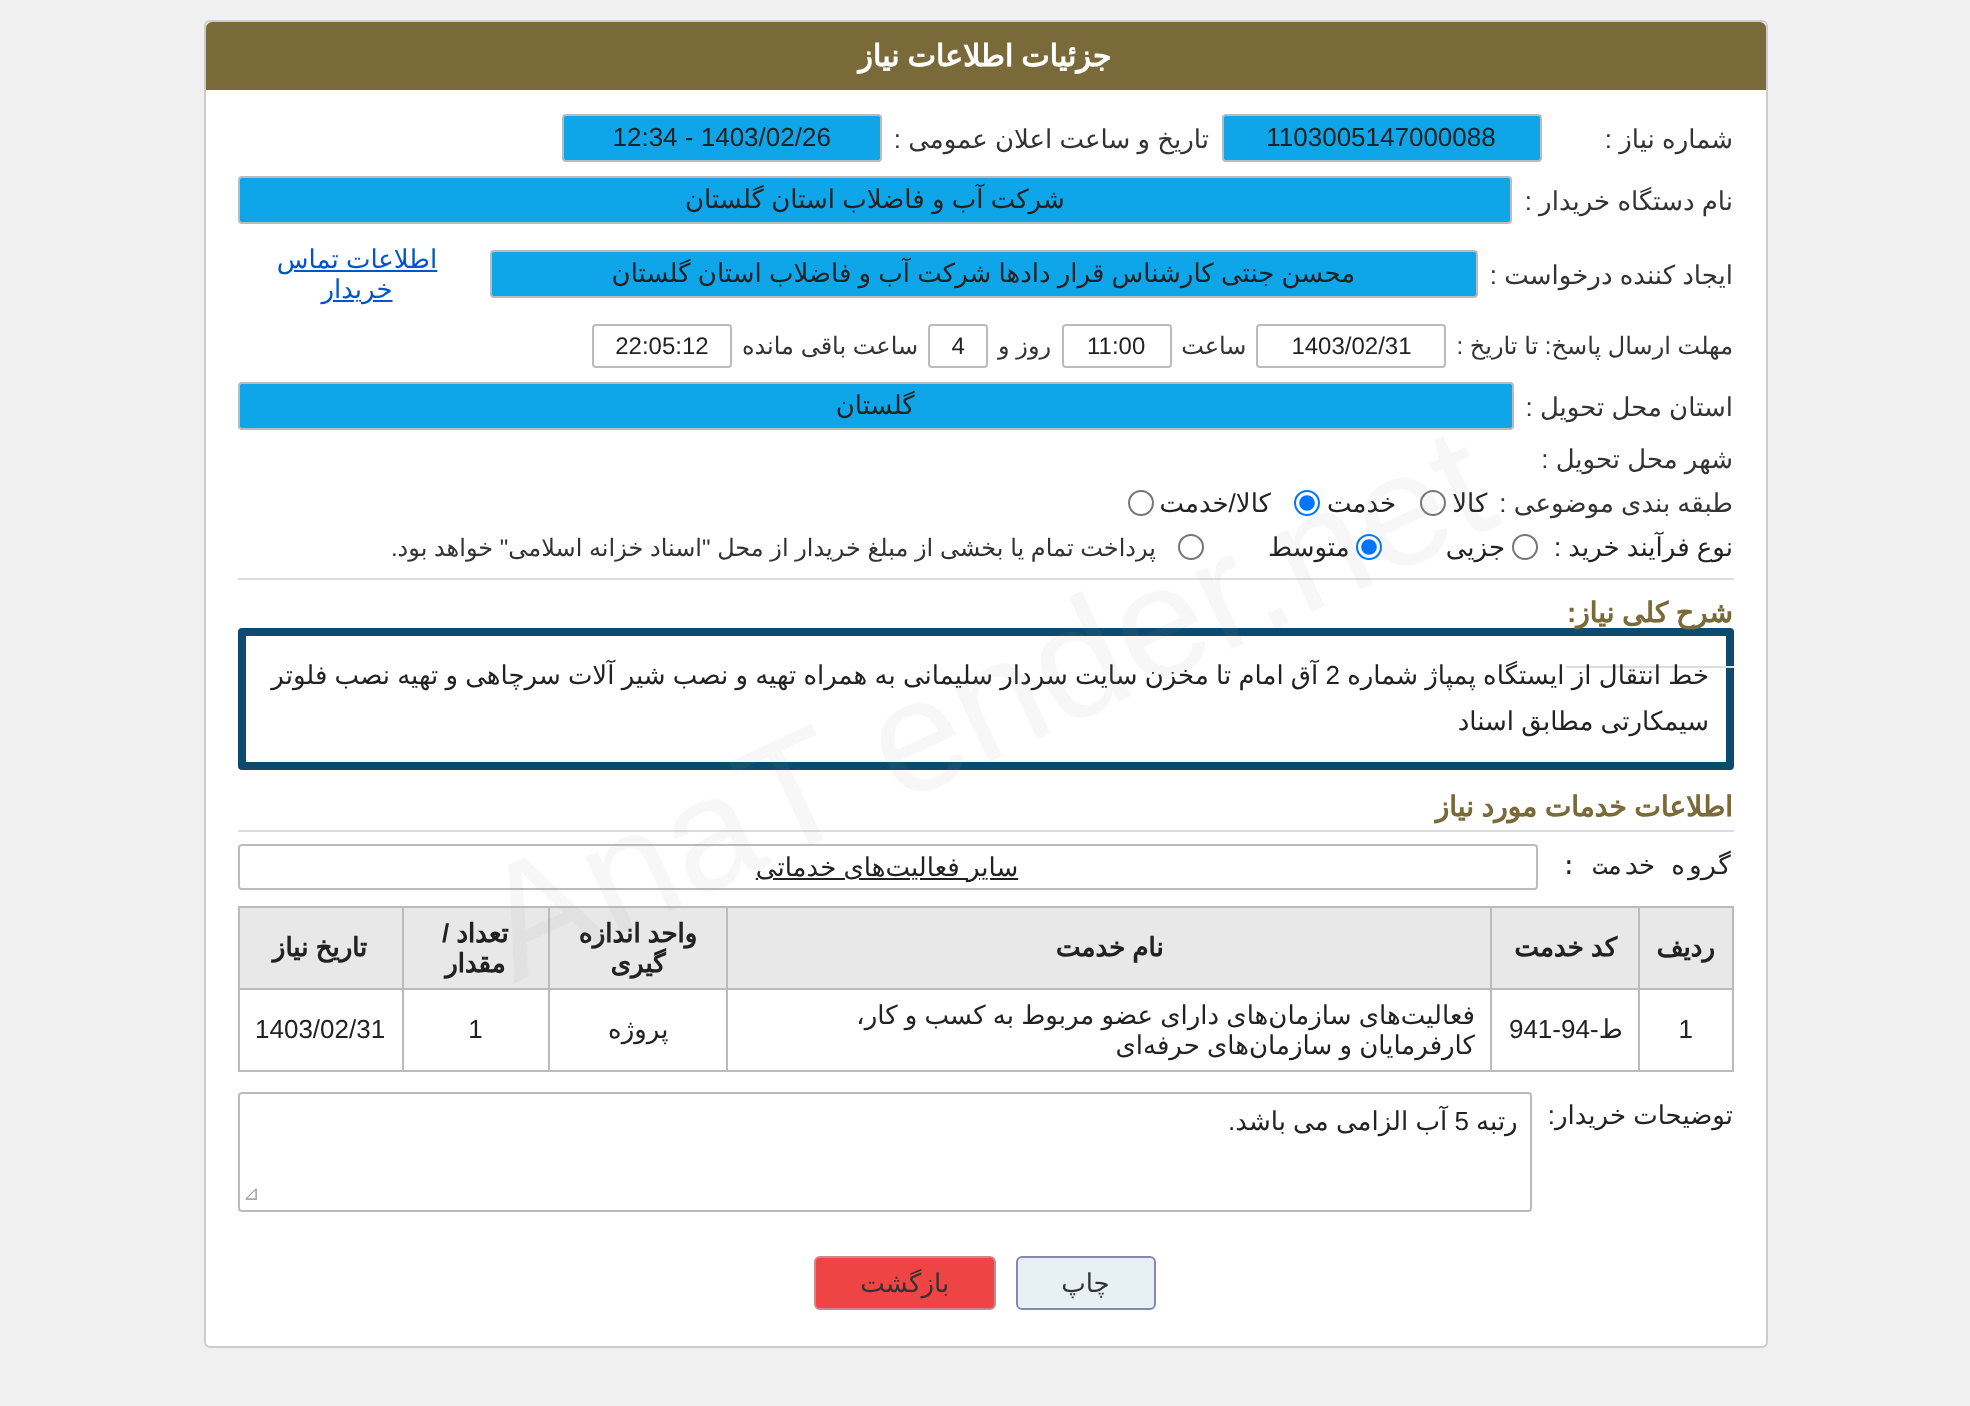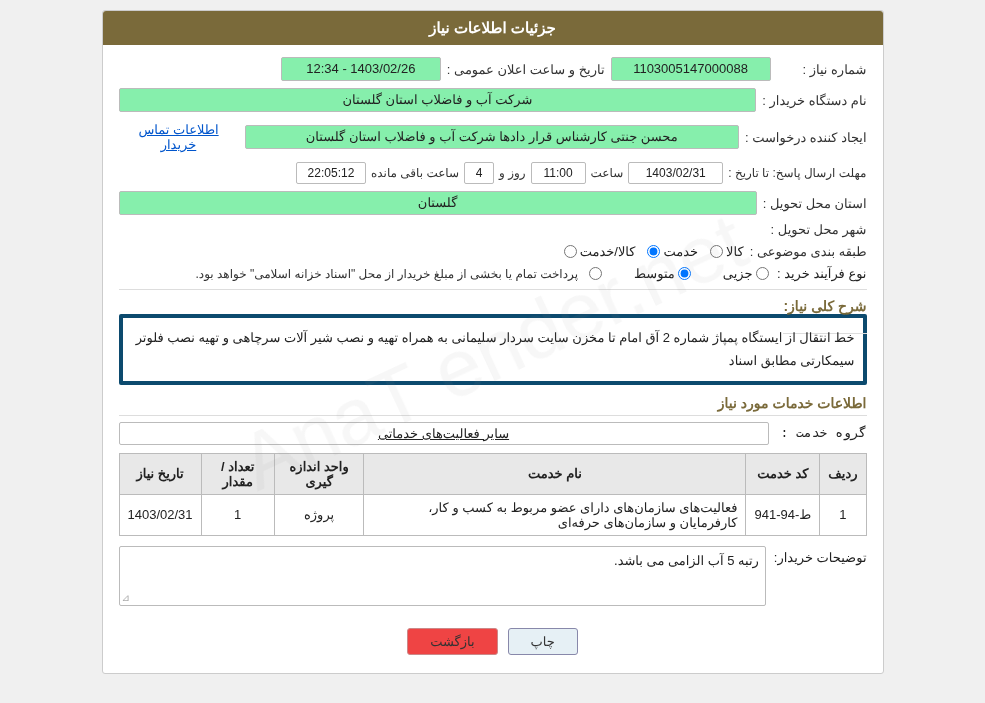--- a/index.html
+++ b/index.html
@@ -40,21 +40,21 @@
     }
     .info-label {
       color: #333;
       font-size: 13px;
       white-space: nowrap;
       min-width: 90px;
       text-align: right;
     }
     .info-value {
       border: 1px solid #bbb;
-      background: #86efac;
+      background: #0ea5e9;
       padding: 3px 7px;
       font-size: 13px;
       min-height: 24px;
       border-radius: 2px;
       flex: 1;
       text-align: center;
     }
     .info-value.narrow { flex: 0 0 160px; }
     .info-value.link-style { color: #0055cc; cursor: pointer; border: none; background: transparent; }
     .row-divider {

